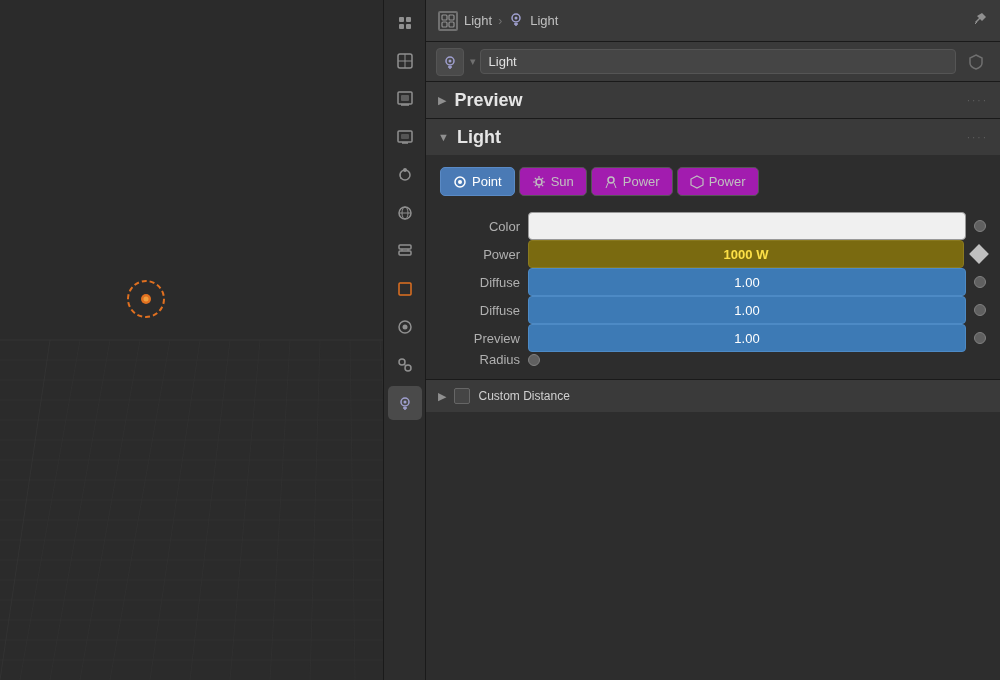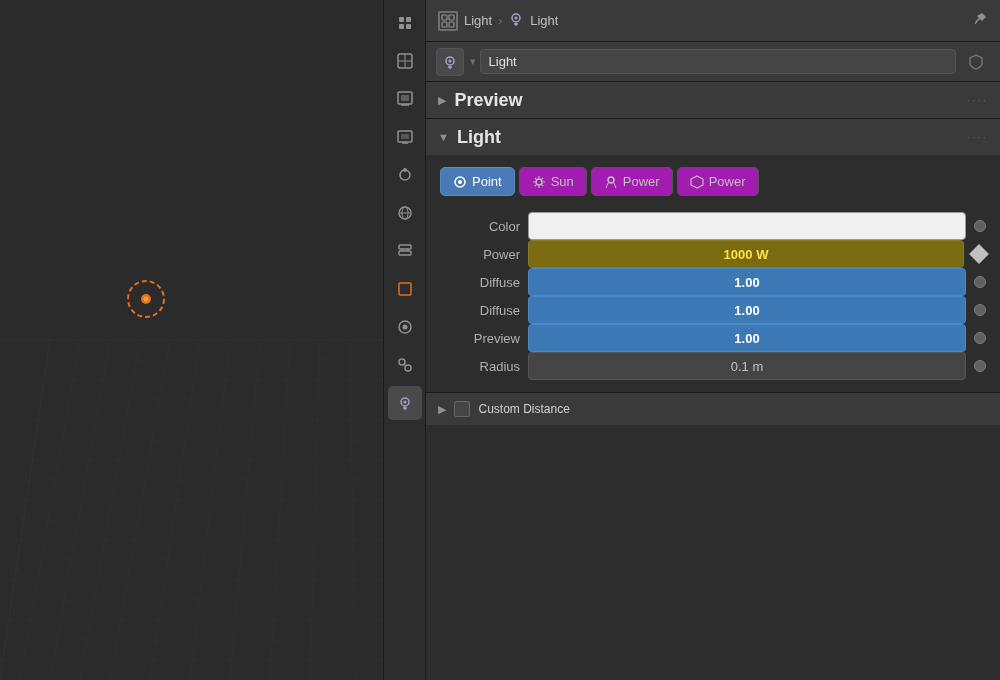--- a/index.html
+++ b/index.html
@@ -245,21 +245,21 @@
     .prop-field.yellow-field {
       background: #7a6a10;
       border: 1px solid #8a7a20;
       color: #fde047;
       font-weight: 600;
     }
     .prop-field.blue-field {
       background: #3d7ab5;
       border: 1px solid #4d8ac5;
       color: #ffffff;
-      font-weight: 700;
+      font-weight: 400;
     }
     .prop-field.gray-field {
       background: #454545;
       border: 1px solid #555;
       color: #c0c0c0;
     }
     .prop-dot {
       width: 12px;
       height: 12px;
       border-radius: 50%;
@@ -571,23 +571,20 @@
         <div class="prop-row">
           <span class="prop-label">Preview</span>
           <div class="prop-field blue-field">
             <span>1.00</span>
           </div>
           <div class="prop-dot"></div>
         </div>
 
         <div class="prop-row">
           <span class="prop-label">Radius</span>
-          <div class="prop-field gray-field">
-            <span>0.1 m</span>
-          </div>
           <div class="prop-dot"></div>
         </div>
       </div>
     </div>
 
     <div class="custom-distance-row">
       <span class="custom-arrow">▶</span>
       <div class="custom-checkbox"></div>
       <span class="custom-label">Custom Distance</span>
     </div>

